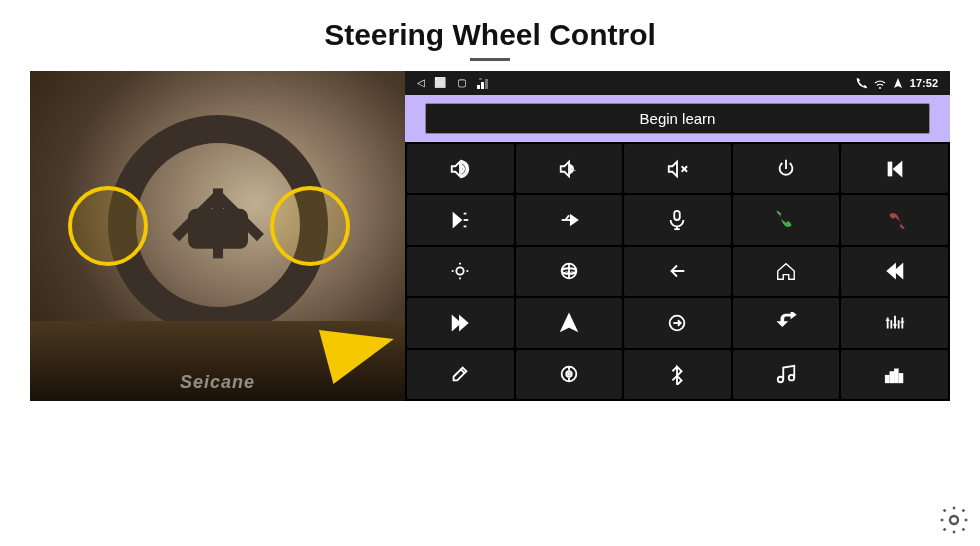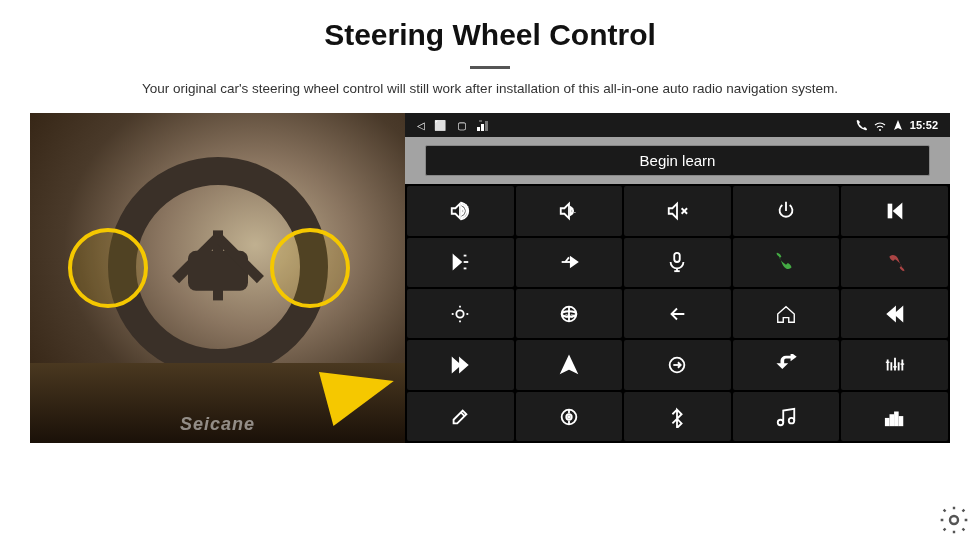--- a/index.html
+++ b/index.html
@@ -17,21 +17,21 @@
       display: flex;
       flex-direction: column;
       align-items: center;
       padding: 18px 30px 0;
     }
 
     .title {
       font-size: 30px;
       font-weight: 900;
       color: #111;
-      margin-bottom: 14px;
+      margin-bottom: 6px;
       text-align: center;
     }
 
     .title-underline {
       width: 40px;
       height: 3px;
       background: #555;
       margin: 0 auto 10px;
     }
 
@@ -194,21 +194,21 @@
 
     .status-right {
       display: flex;
       gap: 6px;
       align-items: center;
       font-size: 10px;
     }
 
     
     .begin-learn-area {
-      background: #a3a3a3;
+      background: #c4b5fd;
       padding: 8px 20px;
     }
 
     .begin-learn-btn {
       width: 100%;
       background: #1a1a1a;
       border: 1.5px solid #888;
       color: #fff;
       font-size: 15px;
       padding: 6px 0;
@@ -279,21 +279,20 @@
       font-size: 7px;
       color: #aaa;
     }
   </style>
 </head>
 <body>
 
 <div class="page-wrapper">
   <h1 class="title">Steering Wheel Control</h1>
   <div class="title-underline"></div>
-  <p class="subtitle">Your original car's steering wheel control will still work after installation of this all-in-one auto radio navigation system.</p>
 
   <div class="content-area">
 
     <div class="steering-img">
       <div class="steering-bg">
         <div class="sw-ring"></div>
         <div class="sw-center"></div>
         <div class="sw-spoke1"></div>
         <div class="sw-spoke2"></div>
         <div class="sw-spoke3"></div>
@@ -333,21 +332,21 @@
               <circle cx="6" cy="9" r="1" fill="#fff"></circle>
               <path d="M3 6.5 Q6 4 9 6.5" stroke="#fff" stroke-width="1.2" fill="none"></path>
               <path d="M1 4 Q6 0 11 4" stroke="#fff" stroke-width="1.2" fill="none"></path>
             </svg>
           </span>
           <span>
             <svg width="12" height="12" viewBox="0 0 12 12" style="display:inline-block;vertical-align:middle;">
               <polygon points="6,1 10,11 6,9 2,11" fill="#fff"></polygon>
             </svg>
           </span>
-          <span style="font-weight:bold;font-size:11px;">15:52</span>
+          <span style="font-weight:bold;font-size:11px;">17:52</span>
         </div>
       </div>
 
       <div class="begin-learn-area">
         <button class="begin-learn-btn">Begin learn</button>
       </div>
 
       <div class="icon-grid">
 
         <div class="grid-cell">

